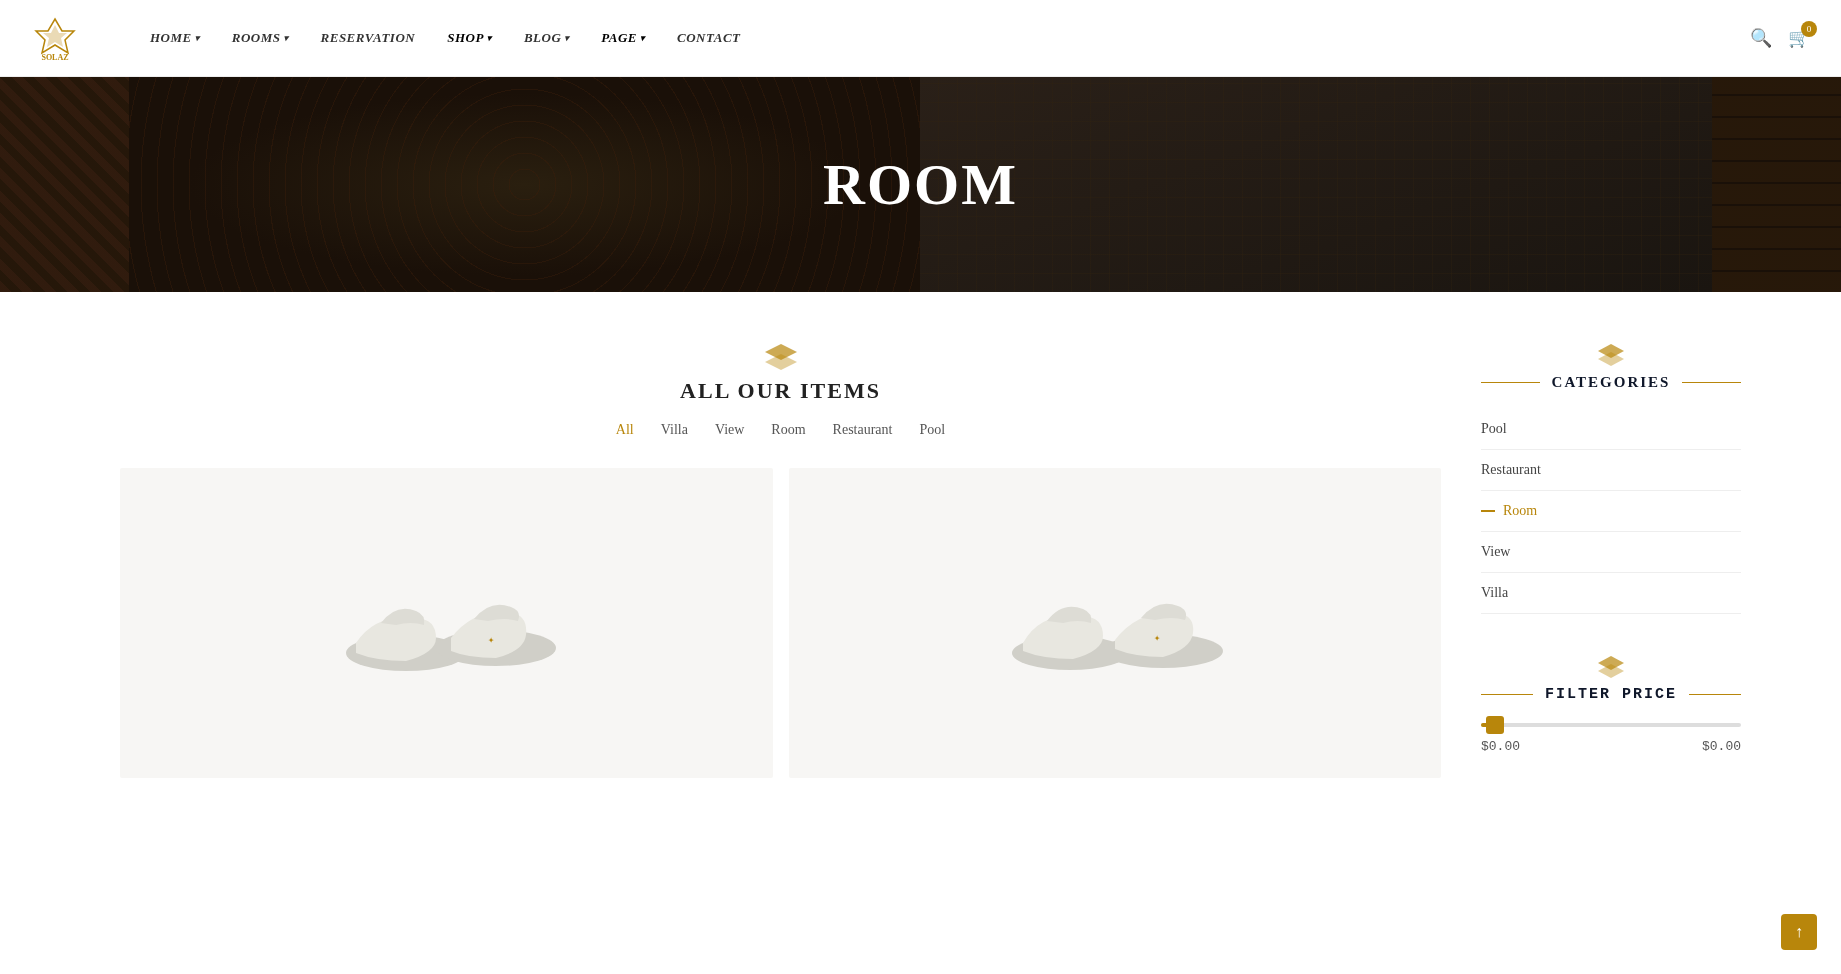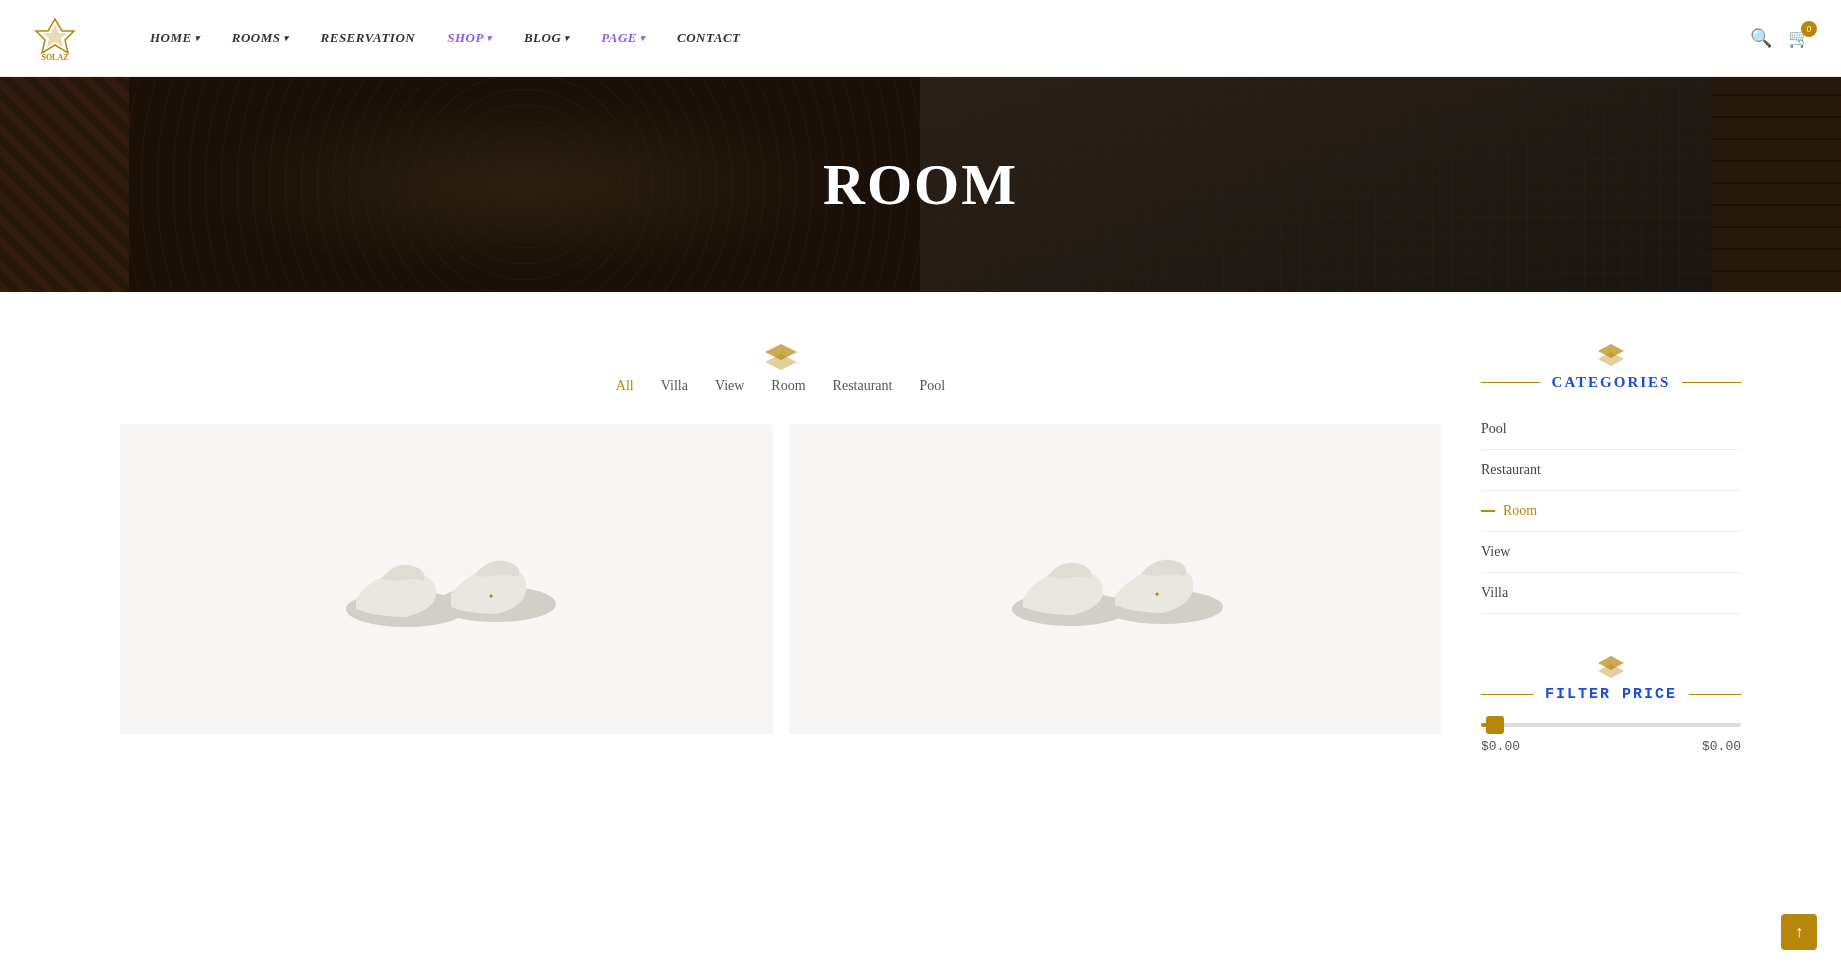--- a/index.html
+++ b/index.html
@@ -38,21 +38,21 @@
       font-weight: 600;
       letter-spacing: 0.5px;
       color: #333;
       text-transform: uppercase;
       cursor: pointer;
       display: flex;
       align-items: center;
       gap: 3px;
       font-style: italic;
     }
-    .nav-item.gold { color: #8b5cf6; }
+    .nav-item.gold { color: #000000; }
     .nav-item .arrow { font-size: 9px; }
     .header-right {
       display: flex;
       align-items: center;
       gap: 16px;
     }
     .cart-wrap {
       position: relative;
       cursor: pointer;
     }
@@ -224,21 +224,21 @@
       flex-shrink: 0;
     }
     .sidebar-section {
       margin-bottom: 40px;
     }
     .sidebar-section-title {
       text-align: center;
       font-size: 15px;
       font-weight: 700;
       letter-spacing: 2px;
-      color: #1d4ed8;
+      color: #0f172a;
       text-transform: uppercase;
       margin-bottom: 18px;
       position: relative;
       display: flex;
       align-items: center;
       gap: 12px;
     }
     .sidebar-section-title::before,
     .sidebar-section-title::after {
       content: '';
@@ -391,20 +391,21 @@
 <div class="main-content">
 
   <div class="products-area">
     <div class="section-header">
       <div class="section-icon layers-icon">
         <svg width="36" height="28" viewBox="0 0 36 28">
           <polygon points="18,2 34,10 18,18 2,10" fill="#b8860b" opacity="0.7"></polygon>
           <polygon points="18,12 34,20 18,28 2,20" fill="#b8860b" opacity="0.4"></polygon>
         </svg>
       </div>
+      <h2 class="section-title">ALL OUR ITEMS</h2>
       <div class="filter-tabs">
         <span class="filter-tab active">All</span>
         <span class="filter-tab">Villa</span>
         <span class="filter-tab">View</span>
         <span class="filter-tab">Room</span>
         <span class="filter-tab">Restaurant</span>
         <span class="filter-tab">Pool</span>
       </div>
     </div>
 

